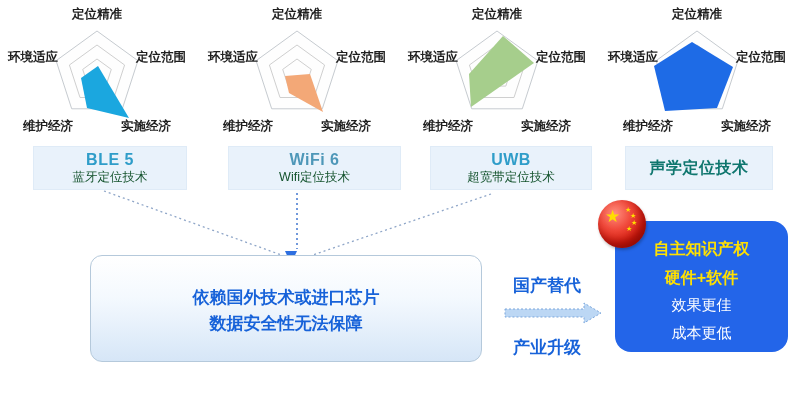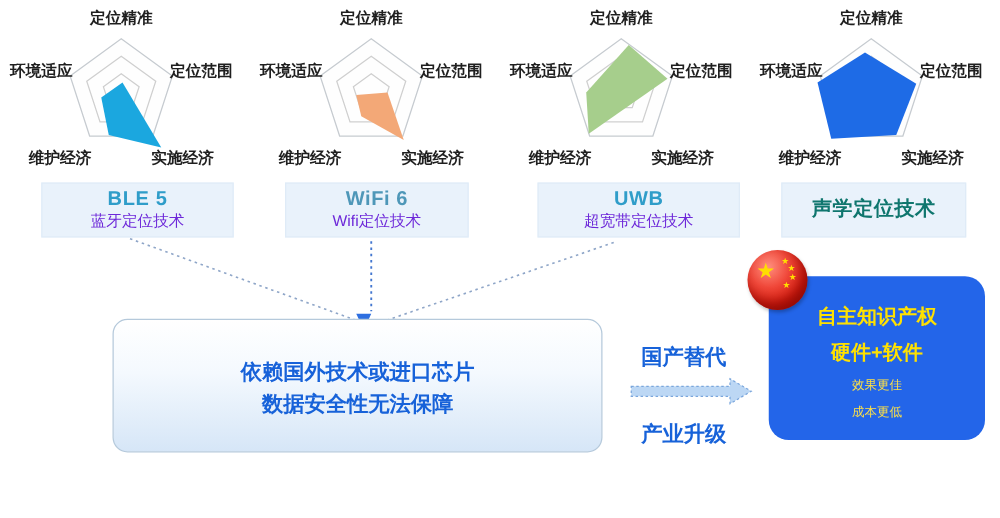--- a/index.html
+++ b/index.html
@@ -6,21 +6,21 @@
   .canvas{position:relative;width:800px;height:414px;background:#fff;
           font-family:"Liberation Sans",sans-serif;overflow:hidden;}
 
   .radar-cell{position:absolute;top:0;width:190px;height:142px;}
   .radar-cell svg{display:block;width:190px;height:146px;}
 
   .tech-box{position:absolute;top:146px;height:44px;background:#E9F2FB;border:1px solid #DFEBF7;
             display:flex;flex-direction:column;align-items:center;justify-content:center;
             box-sizing:border-box;}
   .tech-title{font-size:16px;font-weight:bold;color:#2F9DC9;line-height:1.2;letter-spacing:.5px;}
-  .tech-sub{font-size:12.5px;color:#6d28d9;line-height:1.3;}
+  .tech-sub{font-size:12.5px;color:#14532d;line-height:1.3;}
   .tech-sub:empty{display:none;}
 
   .overlay{position:absolute;left:0;top:0;width:800px;height:414px;pointer-events:none;}
 
   .problem-box{position:absolute;left:90px;top:255px;width:392px;height:107px;
                border:1px solid #B5C9DB;border-radius:12px;
                background:linear-gradient(180deg,#FFFFFF 0%,#F4F9FE 40%,#D6E6F7 100%);
                display:flex;flex-direction:column;align-items:center;justify-content:center;
                box-sizing:border-box;padding-top:5px;}
   .problem-line{font-size:17px;font-weight:bold;color:#1762D9;line-height:1.55;}
@@ -28,21 +28,21 @@
   .trans-label{position:absolute;width:110px;text-align:center;
                font-size:17px;font-weight:bold;color:#1762D9;}
   #trans-top{left:492px;top:274px;}
   #trans-bottom{left:492px;top:336px;}
 
   .result-box{position:absolute;left:615px;top:221px;width:173px;height:131px;border-radius:16px;
               background:#2365E9;display:flex;flex-direction:column;align-items:center;
               justify-content:center;gap:11px;box-sizing:border-box;padding-top:8px;}
   .result-line{line-height:1.1;}
   .result-line.hl{color:#FFE100;font-weight:bold;font-size:16px;}
-  .result-line.nm{color:#fde047;font-size:10px;}
+  .result-line.nm{color:#ffffff;font-size:15px;}
 
   .flag{position:absolute;left:598px;top:200px;width:48px;height:48px;border-radius:50%;
         background:radial-gradient(circle at 35% 28%,#FF8E7E 0%,#F0483A 35%,#D81E10 65%,#A80F04 100%);
         box-shadow:inset -4px -6px 9px rgba(110,0,0,.55), 1px 2px 3px rgba(0,0,0,.25);}
   .flag .star{position:absolute;color:#FFDE00;line-height:1;}
   .flag .star.big{left:7px;top:8px;font-size:17px;}
   .flag .star.s1{left:27px;top:6px;font-size:7px;}
   .flag .star.s2{left:32px;top:12px;font-size:7px;}
   .flag .star.s3{left:33px;top:19px;font-size:7px;}
   .flag .star.s4{left:28px;top:25px;font-size:7px;}
@@ -102,21 +102,21 @@
         <text x="144" y="130" text-anchor="middle" font-size="12.5" font-weight="bold" fill="#1F1F1F">实施经济</text>
         <text x="46" y="130" text-anchor="middle" font-size="12.5" font-weight="bold" fill="#1F1F1F">维护经济</text>
         <text x="31" y="61" text-anchor="middle" font-size="12.5" font-weight="bold" fill="#1F1F1F">环境适应</text>
       </svg>
     </div>
 
   <div class="tech-box" style="left:33px;width:154px">
     <div class="tech-title" style="color: rgb(47, 157, 201);">BLE 5</div>
     <div class="tech-sub">蓝牙定位技术</div>
   </div>
-  <div class="tech-box" style="left:228px;width:147px">
+  <div class="tech-box" style="left:228px;width:173px">
     <div class="tech-title" style="color: rgb(78, 151, 184);">WiFi 6</div>
     <div class="tech-sub">Wifi定位技术</div>
   </div>
   <div class="tech-box" style="left:430px;width:162px">
     <div class="tech-title" style="color: rgb(47, 157, 201);">UWB</div>
     <div class="tech-sub">超宽带定位技术</div>
   </div>
   <div class="tech-box" style="left:625px;width:148px">
     <div class="tech-title" style="color: #0f766e;">声学定位技术</div>
 

